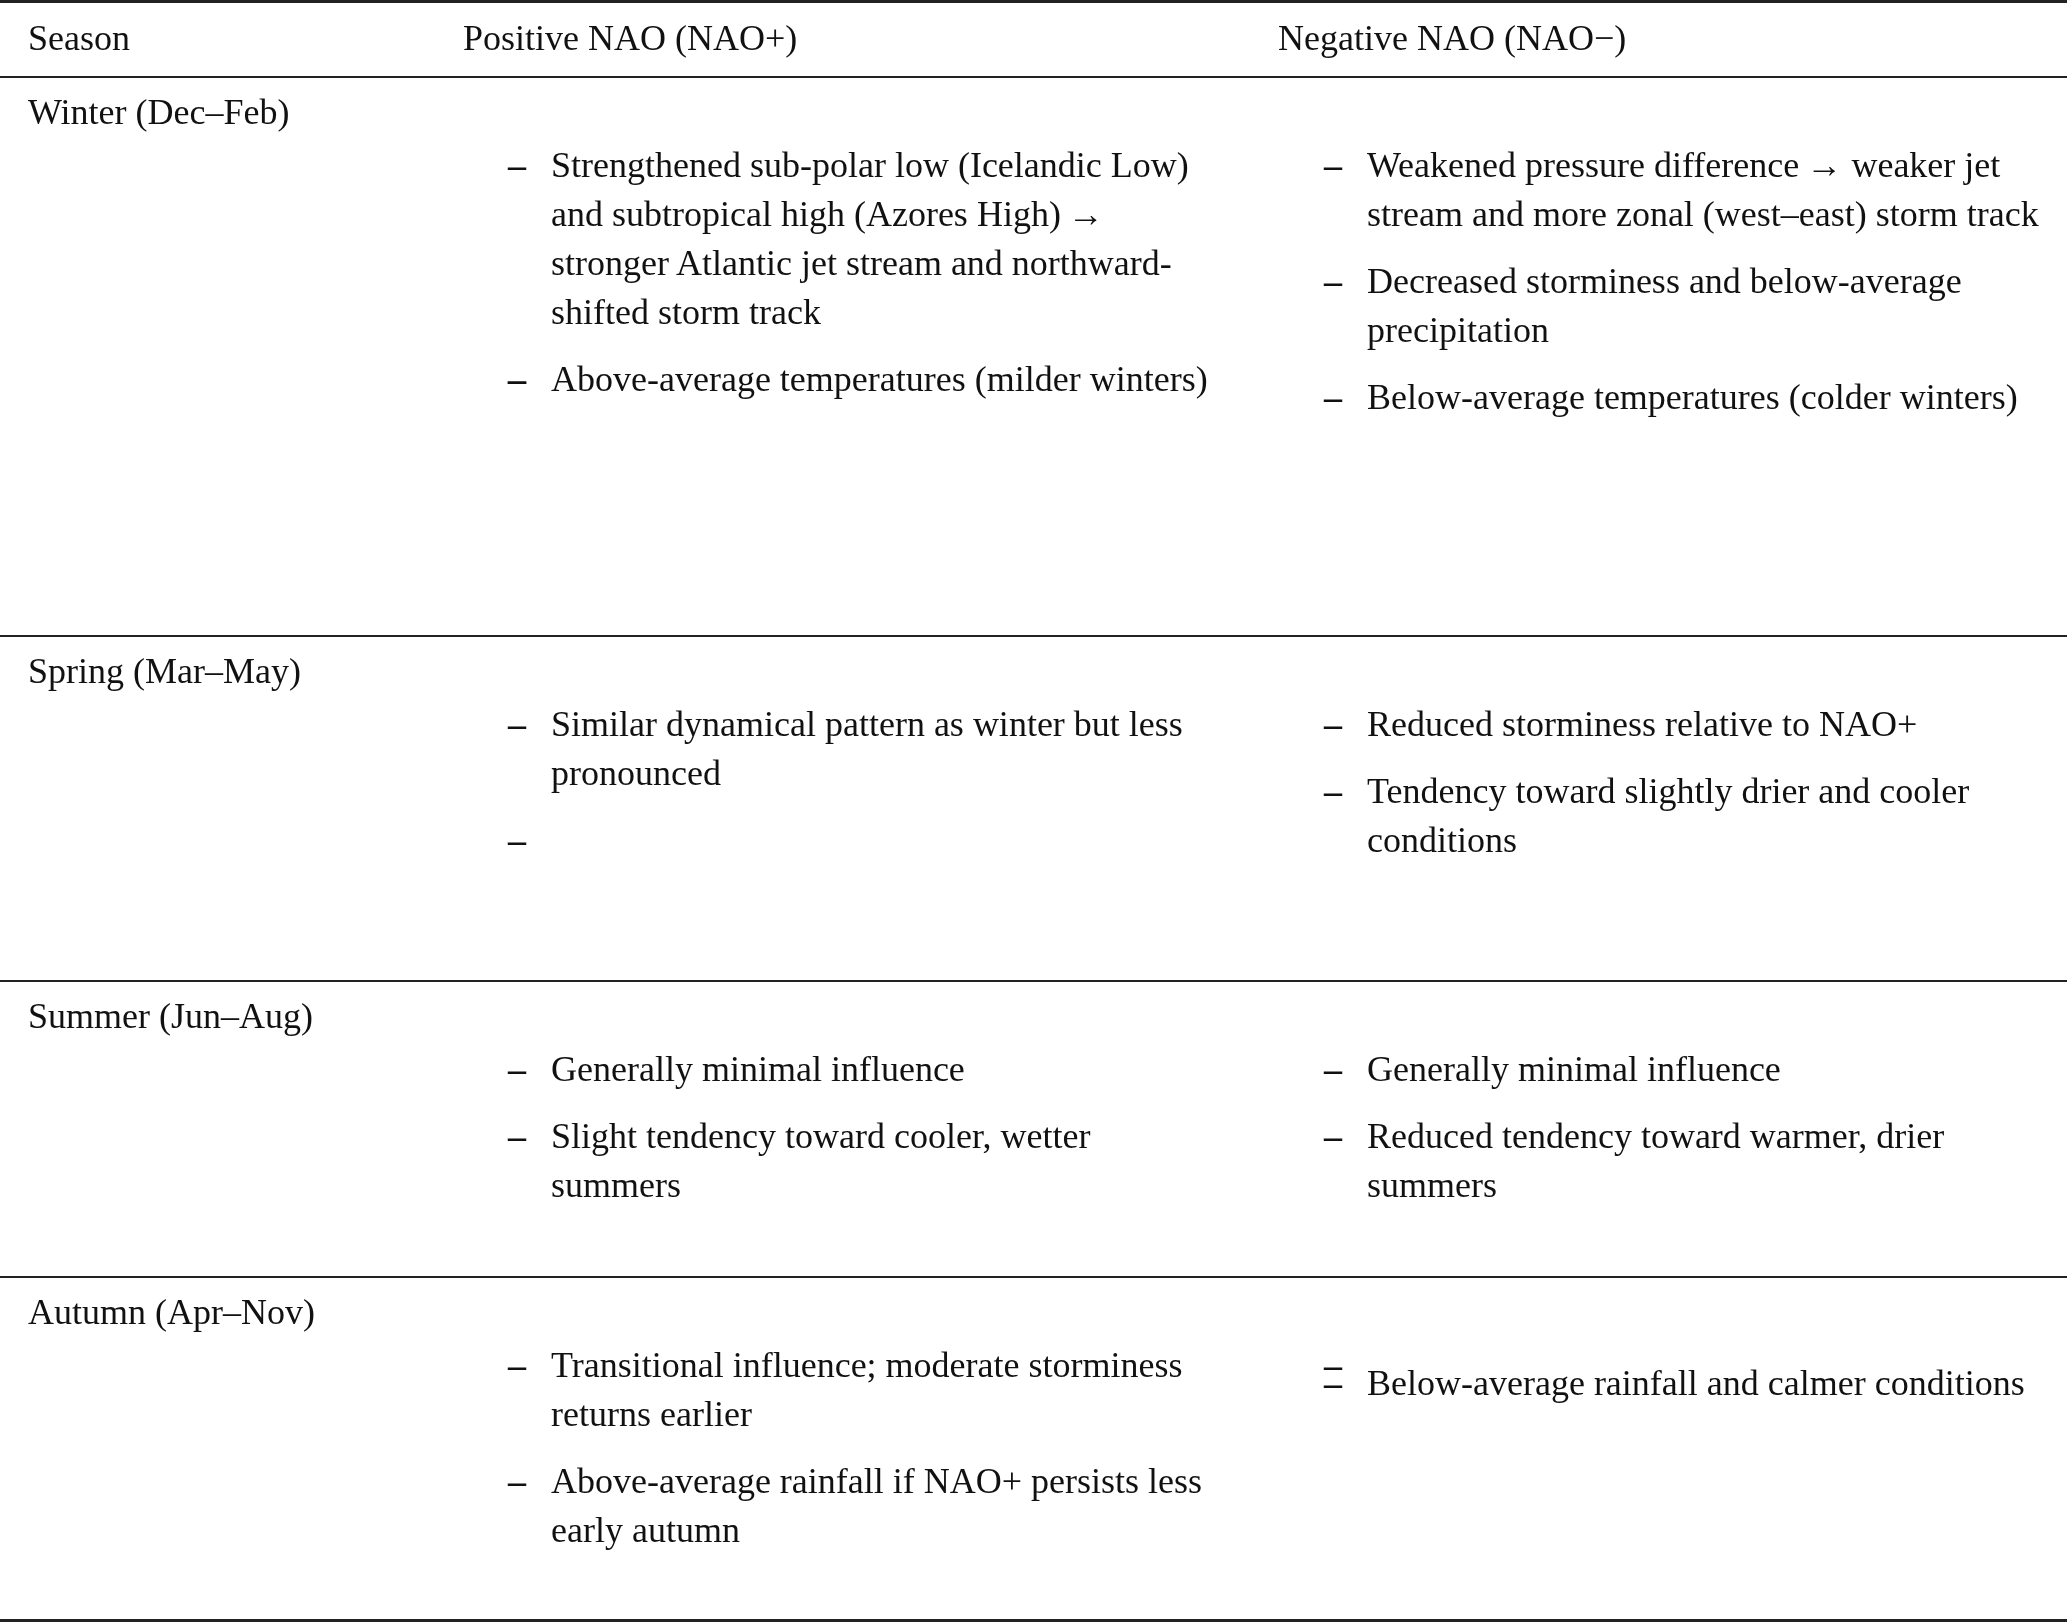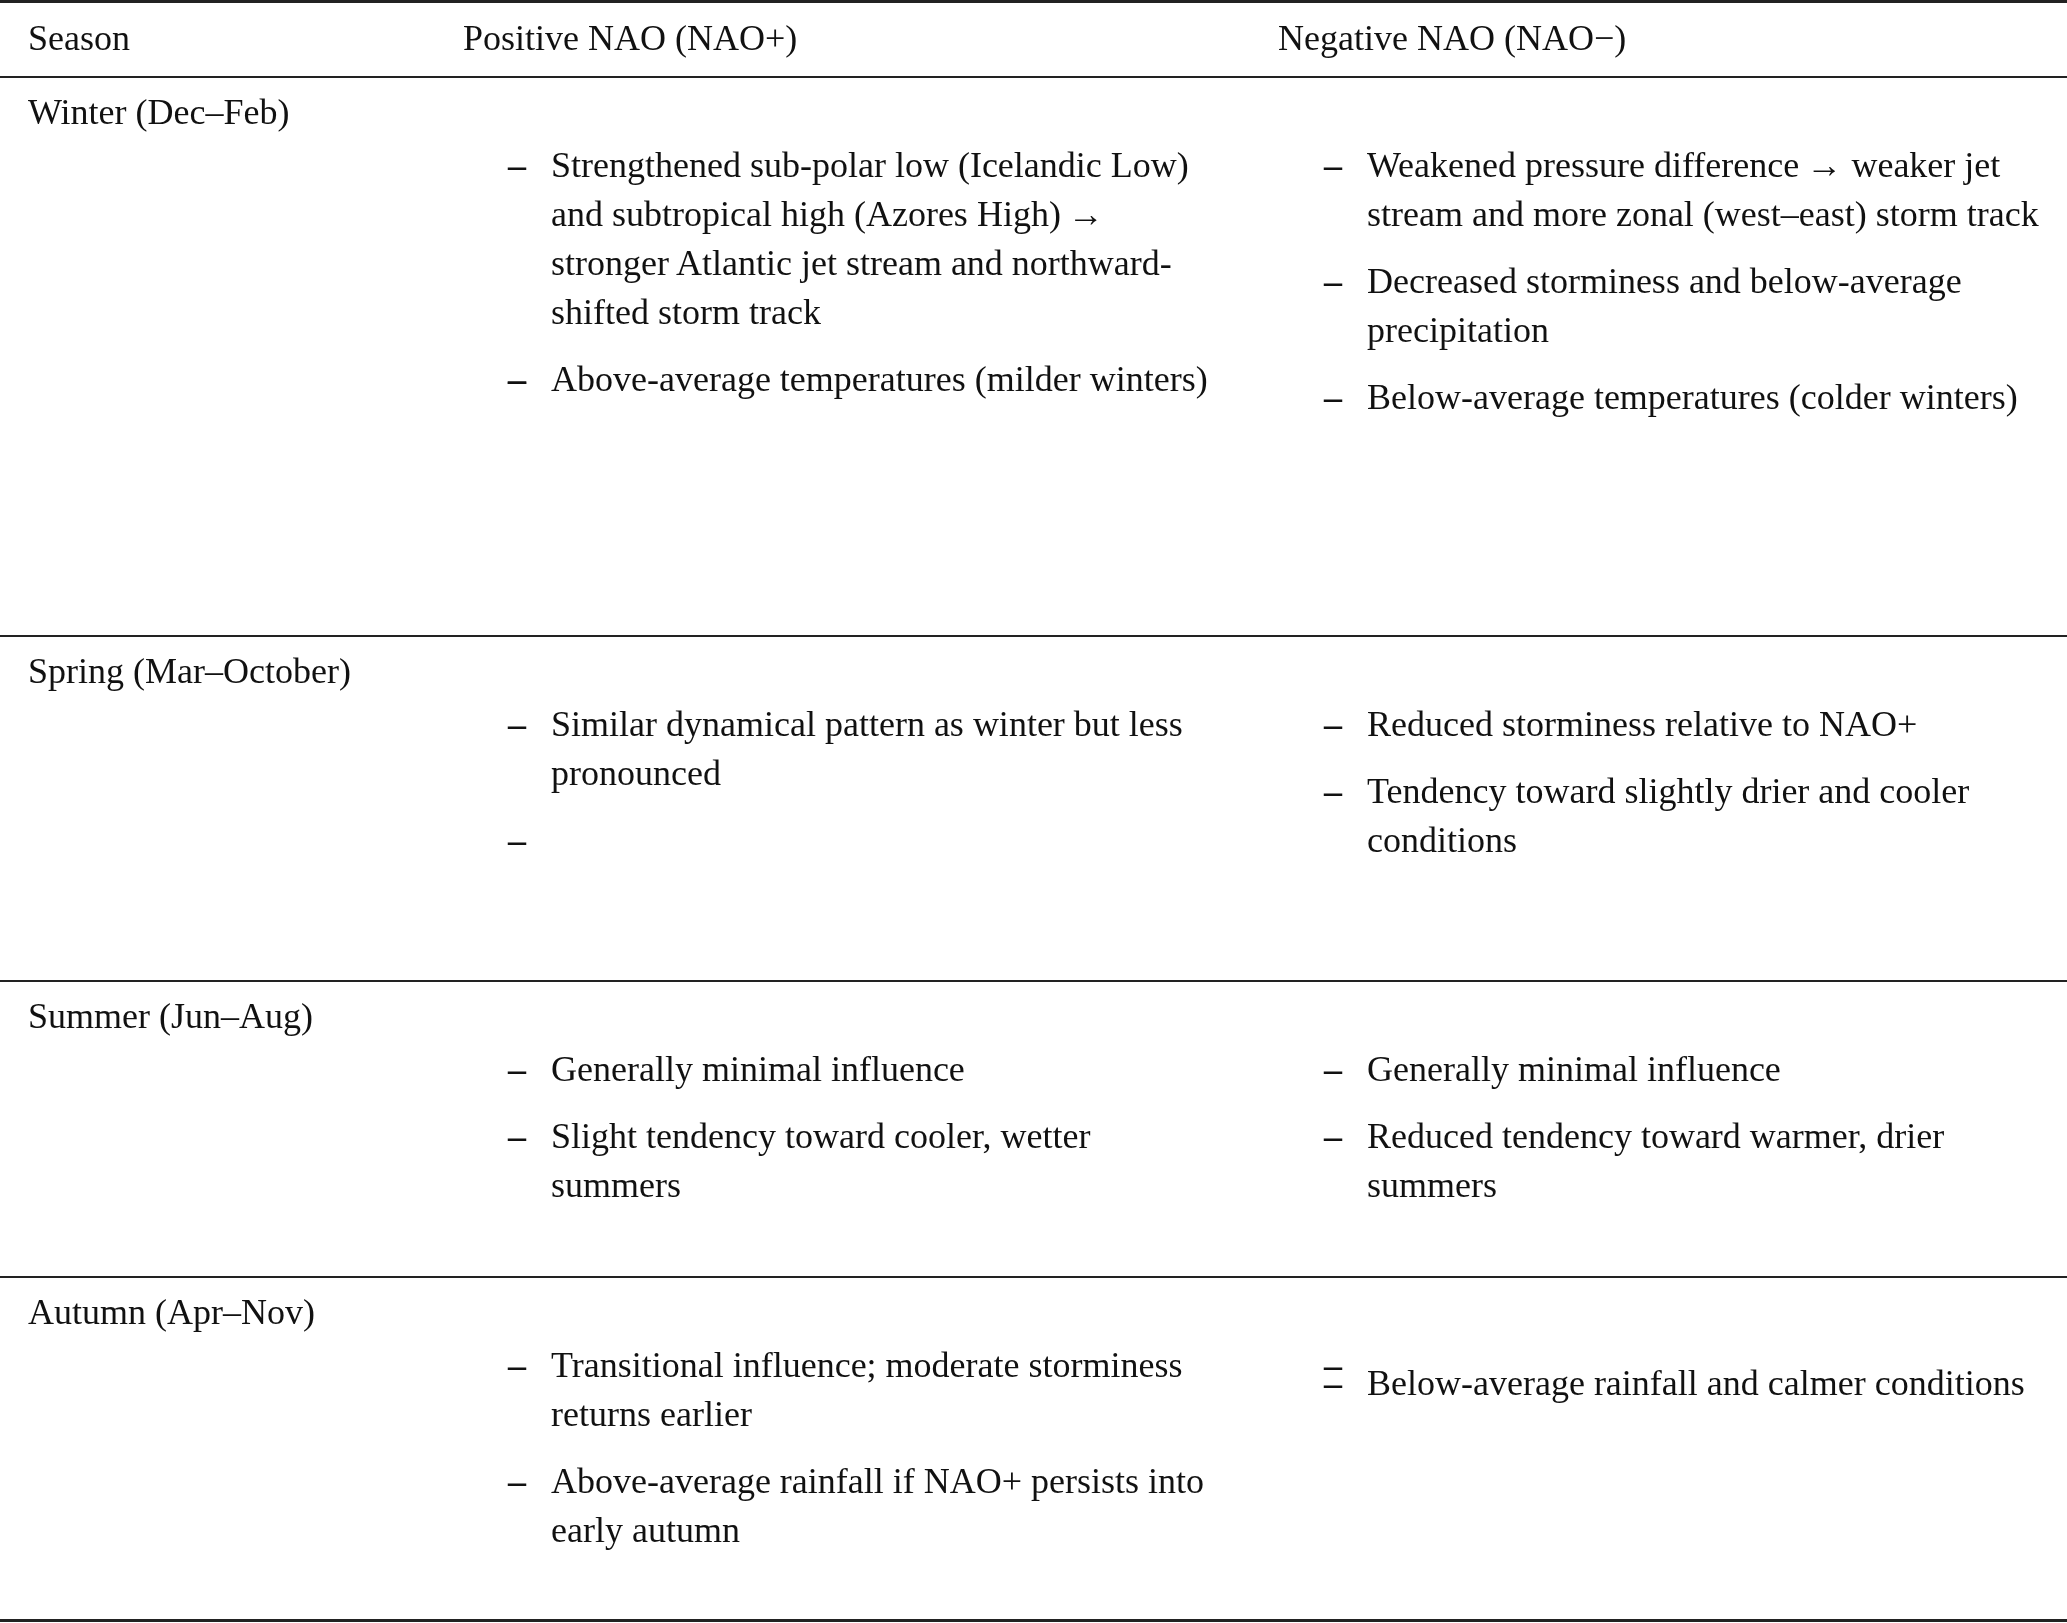--- a/index.html
+++ b/index.html
@@ -44,21 +44,21 @@
       <li class="item"><span class="dash">–</span><span>Above-average temperatures (milder winters)</span></li>
     </ul>
   <ul class="list c3" style="top:63px;">
       <li class="item"><span class="dash">–</span><span>Weakened pressure difference → weaker jet stream and more zonal (west–east) storm track</span></li>
       <li class="item"><span class="dash">–</span><span>Decreased storminess and below-average precipitation</span></li>
       <li class="item"><span class="dash">–</span><span>Below-average temperatures (colder winters)</span></li>
     </ul>
 </div>
 
 <div class="row" style="top:637px;">
-  <div class="season" style="top:10px;">Spring (Mar–October)</div>
+  <div class="season" style="top:10px;">Spring (Mar–May)</div>
   <ul class="list c2" style="top:63px;">
       <li class="item"><span class="dash">–</span><span>Similar dynamical pattern as winter but less pronounced</span></li>
       <li class="item"><span class="dash">–</span></li>
     </ul>
   <ul class="list c3" style="top:63px;">
       <li class="item"><span class="dash">–</span><span>Reduced storminess relative to NAO+</span></li>
       <li class="item"><span class="dash">–</span><span>Tendency toward slightly drier and cooler conditions</span></li>
     </ul>
 </div>
 
@@ -71,19 +71,19 @@
   <ul class="list c3" style="top:63px;">
       <li class="item"><span class="dash">–</span><span>Generally minimal influence</span></li>
       <li class="item"><span class="dash">–</span><span>Reduced tendency toward warmer, drier summers</span></li>
     </ul>
 </div>
 
 <div class="row" style="top:1278px;">
   <div class="season" style="top:10px;">Autumn (Apr–Nov)</div>
   <ul class="list c2" style="top:63px;">
       <li class="item"><span class="dash">–</span><span>Transitional influence; moderate storminess returns earlier</span></li>
-      <li class="item"><span class="dash">–</span><span>Above-average rainfall if NAO+ persists into early autumn</span></li>
+      <li class="item"><span class="dash">–</span><span>Above-average rainfall if NAO+ persists less early autumn</span></li>
     </ul>
   <ul class="list c3" style="top:63px;">
       <li class="item"><span class="dash">–</span></li>
       <li class="item"><span class="dash">–</span><span>Below-average rainfall and calmer conditions</span></li>
     </ul>
 </div>
 
 </body></html>

